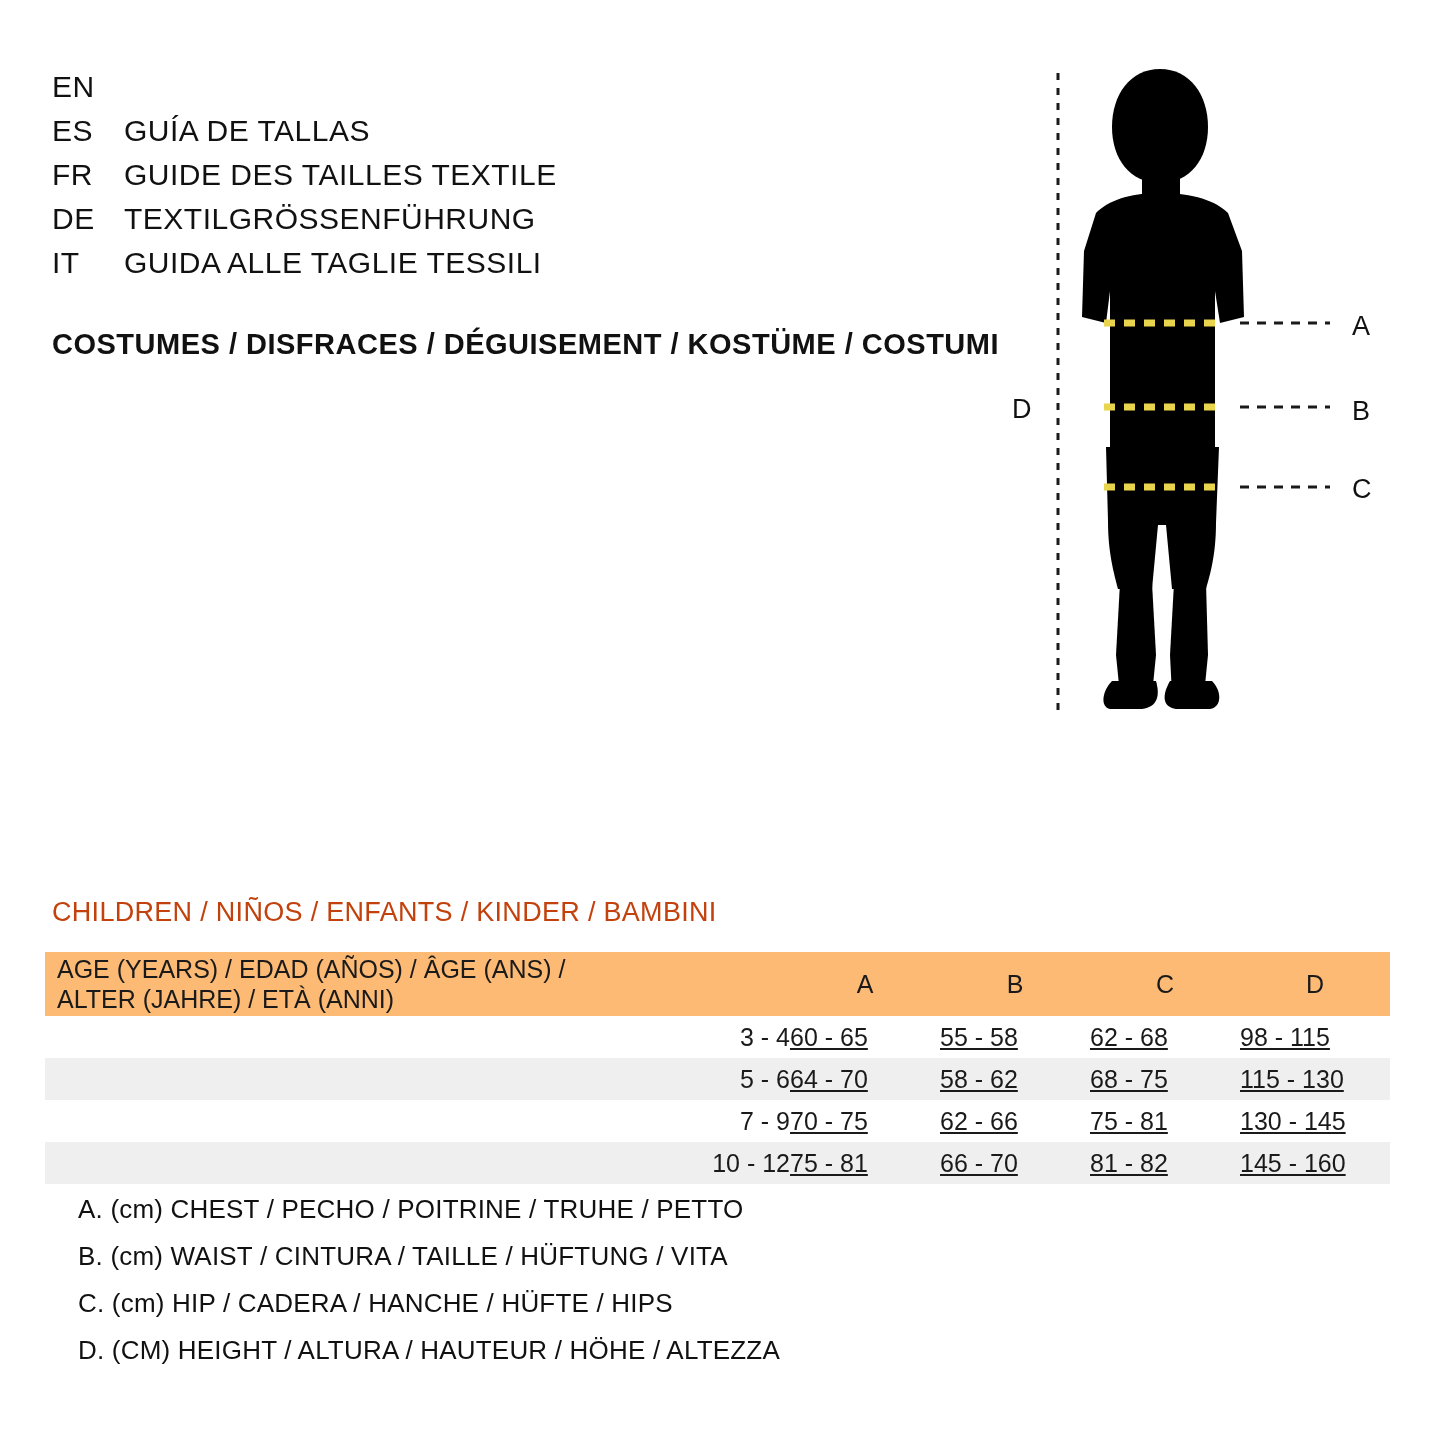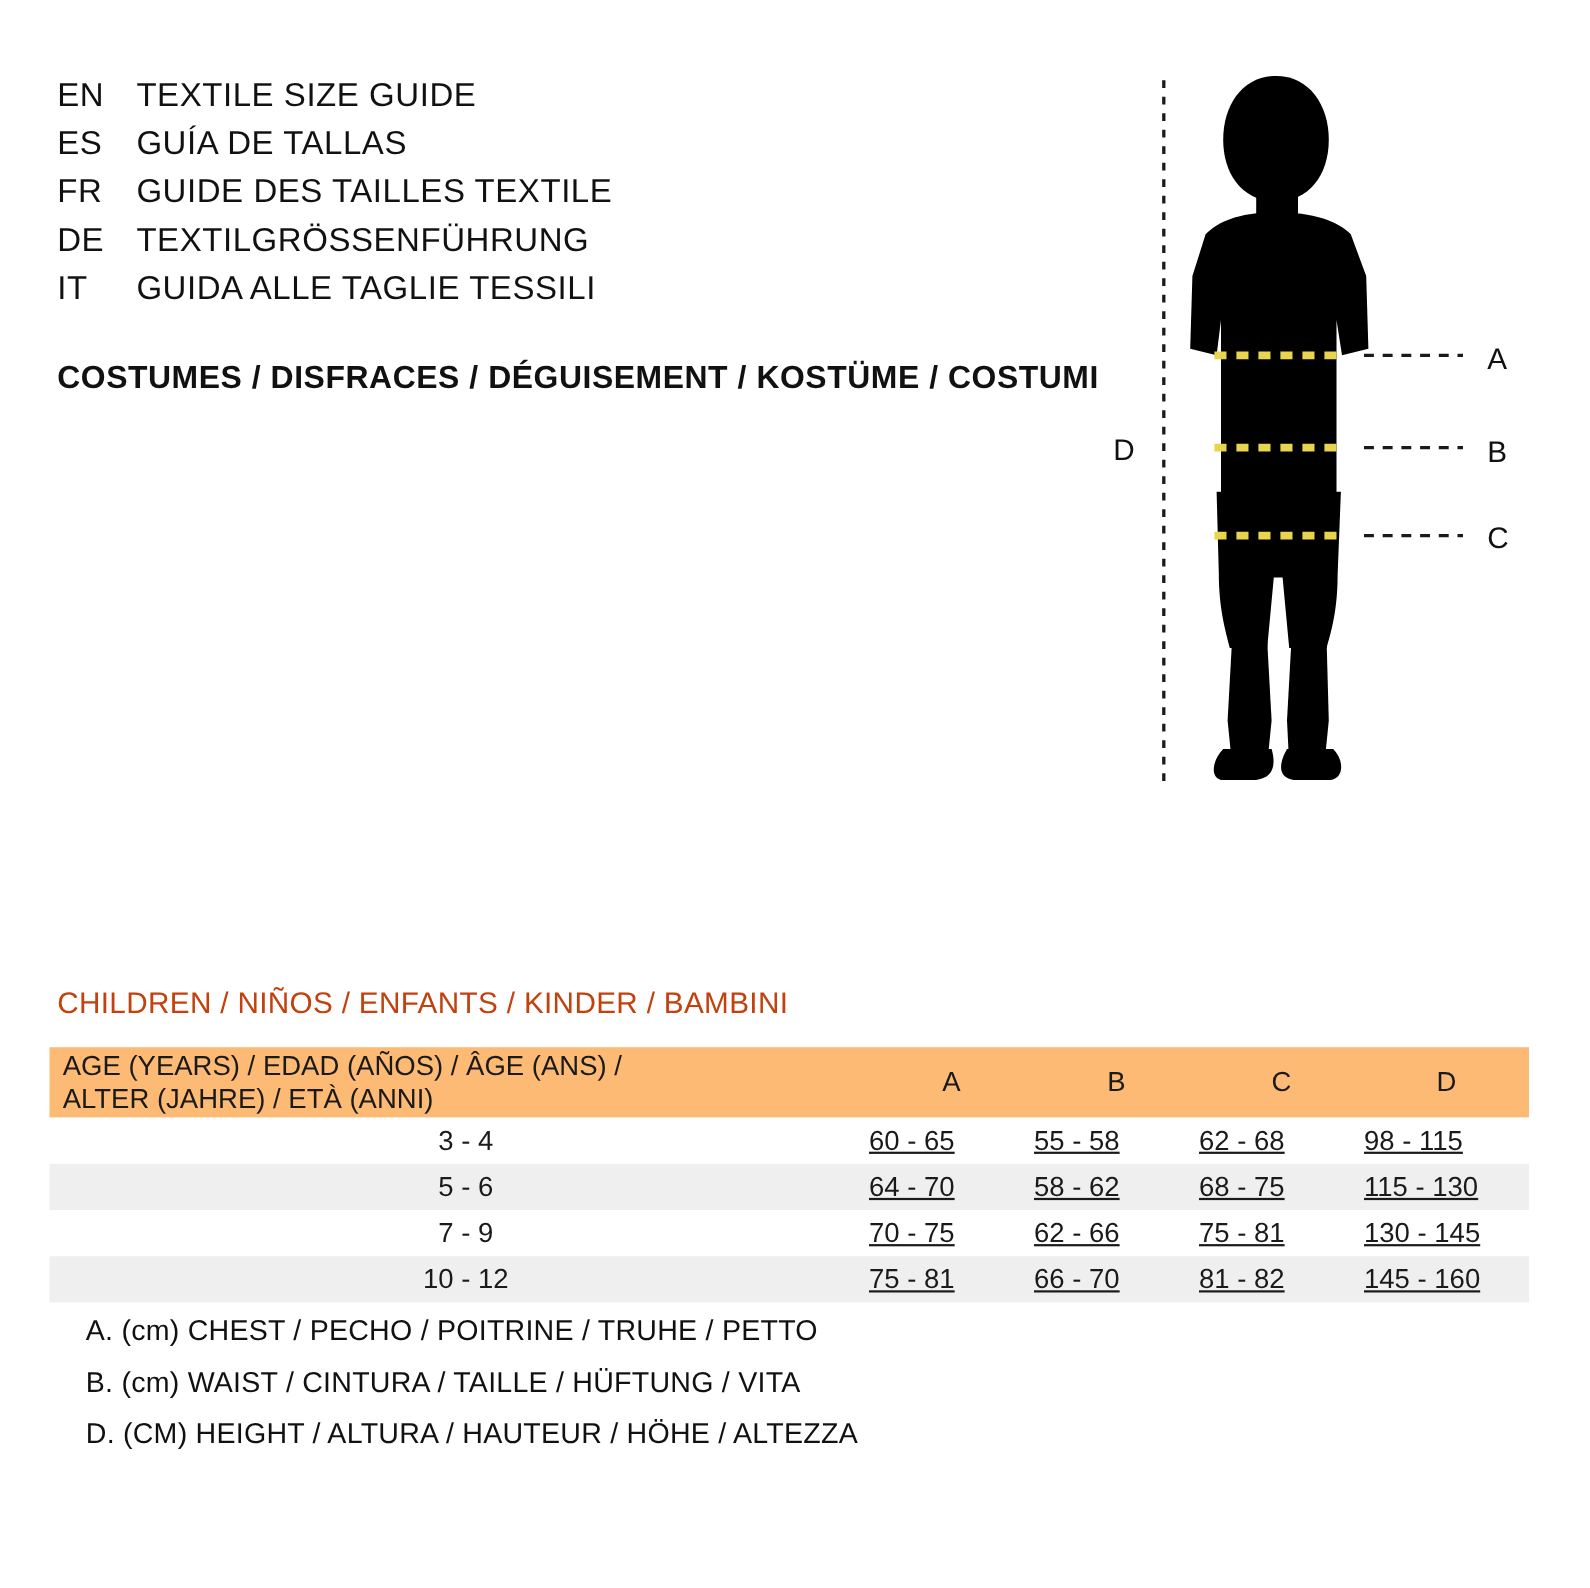--- a/index.html
+++ b/index.html
@@ -122,21 +122,21 @@
   .row-alt {
     background: #efefef;
   }
   .row-plain {
     background: #ffffff;
   }
   .body-row {
     height: 42px;
   }
   .cell-age {
-    text-align: center;
+    text-align: right;
     padding-left: 12px !important;
   }
   .cell-val {
     text-align: left;
     text-decoration: underline;
   }
 
   
   .legend {
     position: absolute;
@@ -154,21 +154,20 @@
   }
 </style>
 </head>
 <body>
 
 <div class="page">
 
   <div class="lang-block">
     <div class="lang-row">
       <span class="lang-code">EN</span>
-      <span class="lang-text">TEXTILE SIZE GUIDE</span>
     </div>
     <div class="lang-row">
       <span class="lang-code">ES</span>
       <span class="lang-text">GUÍA DE TALLAS</span>
     </div>
     <div class="lang-row">
       <span class="lang-code">FR</span>
       <span class="lang-text">GUIDE DES TAILLES TEXTILE</span>
     </div>
     <div class="lang-row">
@@ -274,16 +273,17 @@
         <td class="cell-val">66 - 70</td>
         <td class="cell-val">81 - 82</td>
         <td class="cell-val">145 - 160</td>
       </tr>
     </tbody>
   </table>
 
   <div class="legend">
     <div class="legend-item">A. (cm) CHEST / PECHO / POITRINE / TRUHE / PETTO</div>
     <div class="legend-item">B. (cm) WAIST / CINTURA / TAILLE / HÜFTUNG / VITA</div>
+    <div class="legend-item">C. (cm) HIP / CADERA / HANCHE / HÜFTE / HIPS</div>
     <div class="legend-item">D. (CM) HEIGHT / ALTURA / HAUTEUR / HÖHE / ALTEZZA</div>
   </div>
 
 </div>
 
 </body></html>

